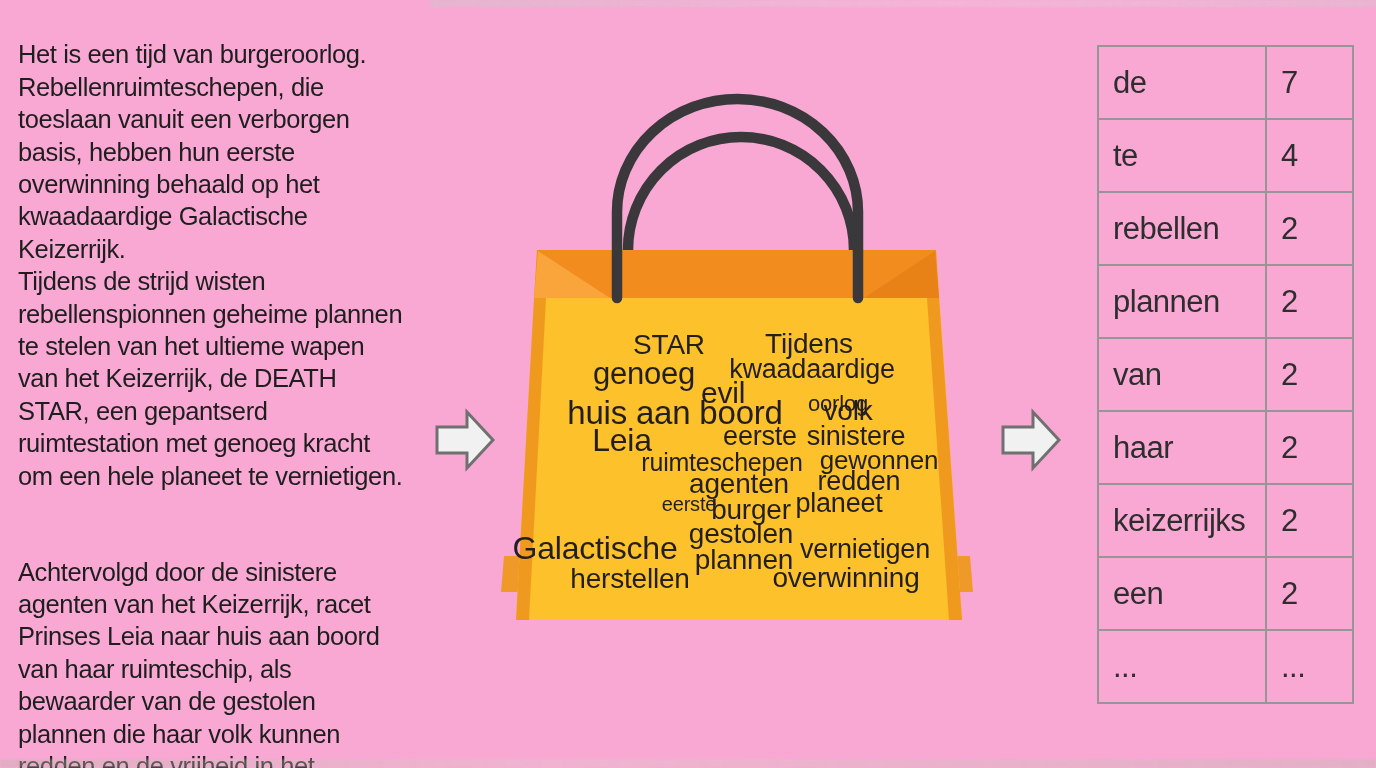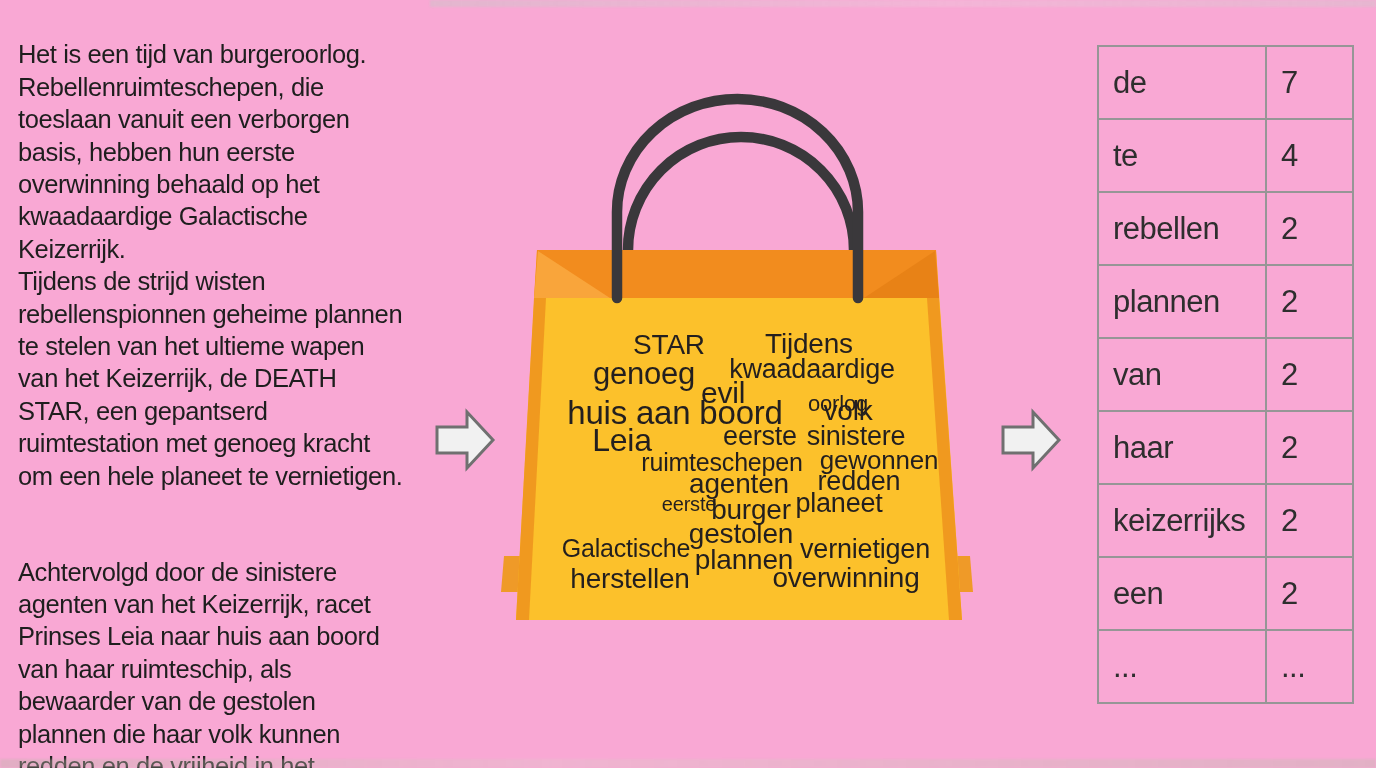--- a/index.html
+++ b/index.html
@@ -144,21 +144,21 @@
     <span class="cloud-word" style="left:760px;top:436px;font-size:27px;">eerste</span>
     <span class="cloud-word" style="left:856px;top:436px;font-size:27px;">sinistere</span>
     <span class="cloud-word" style="left:722px;top:462px;font-size:25px;">ruimteschepen</span>
     <span class="cloud-word" style="left:879px;top:460px;font-size:26px;">gewonnen</span>
     <span class="cloud-word" style="left:739px;top:484px;font-size:28px;">agenten</span>
     <span class="cloud-word" style="left:859px;top:481px;font-size:27px;">redden</span>
     <span class="cloud-word" style="left:689px;top:504px;font-size:20px;">eerste</span>
     <span class="cloud-word" style="left:751px;top:510px;font-size:28px;">burger</span>
     <span class="cloud-word" style="left:839px;top:503px;font-size:27px;">planeet</span>
     <span class="cloud-word" style="left:741px;top:534px;font-size:28px;">gestolen</span>
-    <span class="cloud-word" style="left:626px;top:548px;font-size:25px;">Galactische</span>
+    <span class="cloud-word" style="left:595px;top:548px;font-size:32px;">Galactische</span>
     <span class="cloud-word" style="left:865px;top:549px;font-size:27px;">vernietigen</span>
     <span class="cloud-word" style="left:744px;top:560px;font-size:28px;">plannen</span>
     <span class="cloud-word" style="left:630px;top:569px;font-size:28px;margin-top:10px;">herstellen</span>
     <span class="cloud-word" style="left:846px;top:578px;font-size:28px;">overwinning</span>
   </div>
 
   <table class="freq">
     <colgroup>
         <col class="c-word">
         <col class="c-count">

